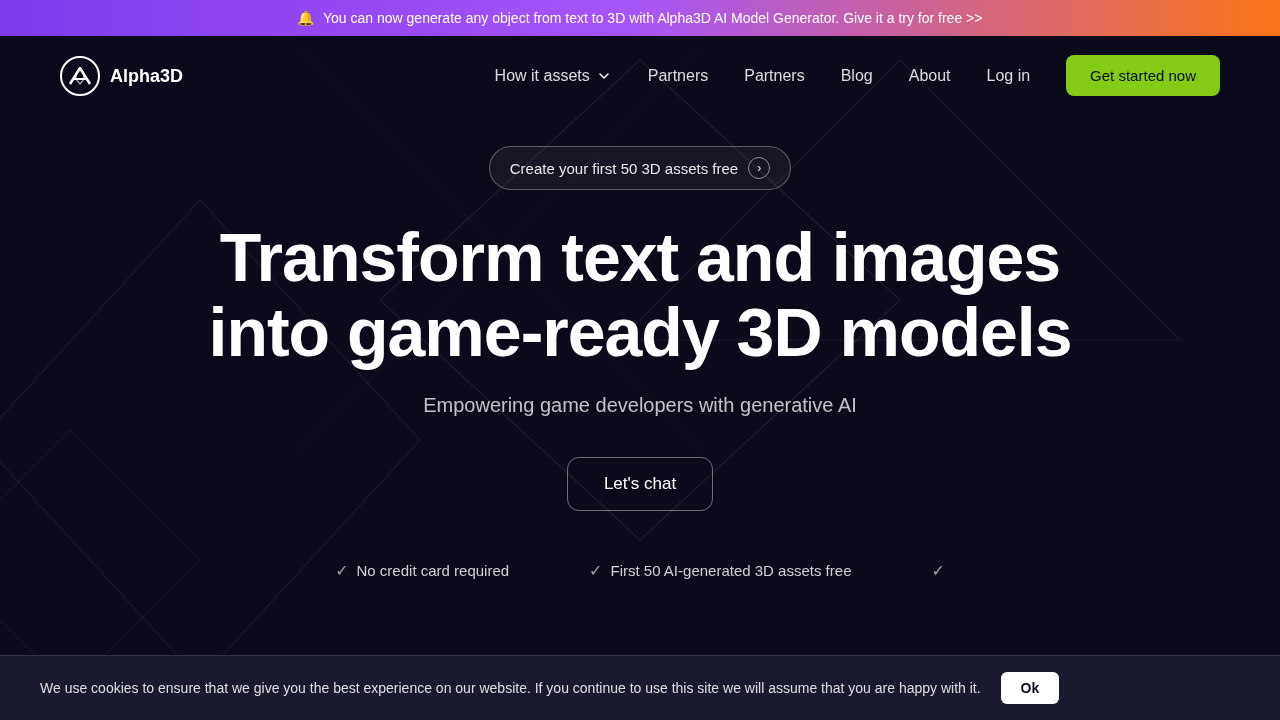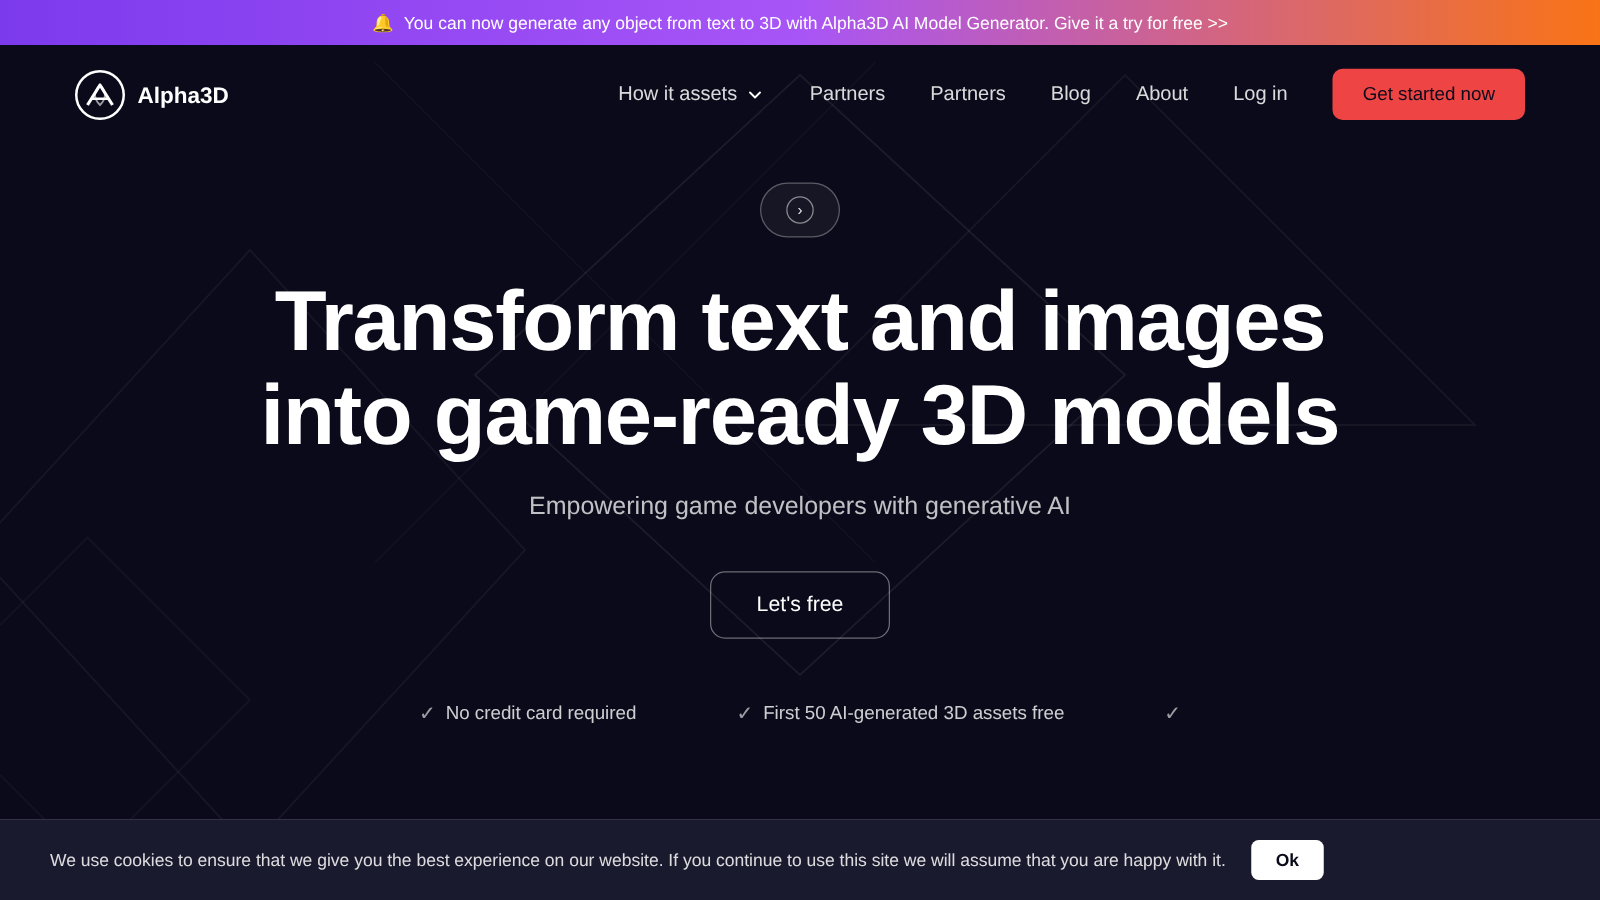--- a/index.html
+++ b/index.html
@@ -70,21 +70,21 @@
       align-items: center;
       gap: 6px;
     }
 
     .nav-links .how-it-works svg {
       width: 16px;
       height: 16px;
     }
 
     .get-started-nav {
-      background: #ef4444;
+      background: #84cc16;
       color: #0a0a1a !important;
       padding: 12px 24px;
       border-radius: 8px;
       font-weight: bold;
       font-size: 15px !important;
     }
 
     
     .bg-shapes {
       position: absolute;
@@ -281,32 +281,33 @@
       <a href="#">Log in</a>
     </li>
     <li>
       <a href="#" class="get-started-nav">Get started now</a>
     </li>
   </ul>
 </nav>
 
 <main class="main-content">
   <div class="promo-pill">
+    <span>Create your first 50 3D assets free</span>
     <div class="arrow-icon">›</div>
   </div>
 
   <h1 class="hero-heading">
     <span>Transform text and images</span><br>
     <span>into game-ready 3D models</span>
   </h1>
 
   <p class="hero-subtext">Empowering game developers with generative AI</p>
 
   <div class="cta-buttons">
-    <button class="btn-lets-chat">Let's free</button>
+    <button class="btn-lets-chat">Let's chat</button>
   </div>
 
   <div class="feature-badges">
     <div class="feature-badge">
       <span class="check-icon">✓</span>
       <span>No credit card required</span>
     </div>
     <div class="feature-badge">
       <span class="check-icon">✓</span>
       <span>First 50 AI-generated 3D assets free</span>

